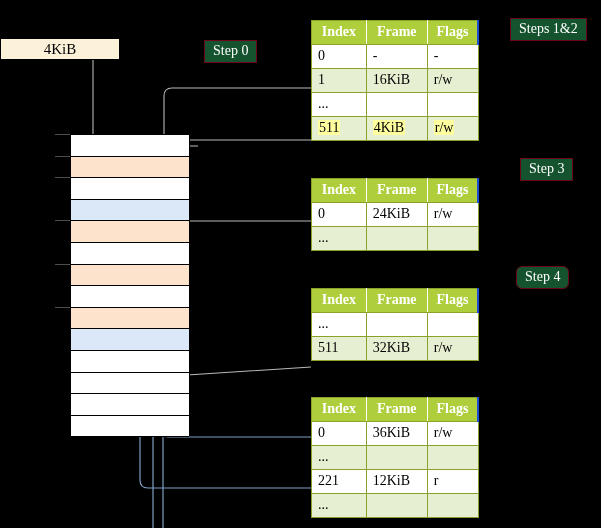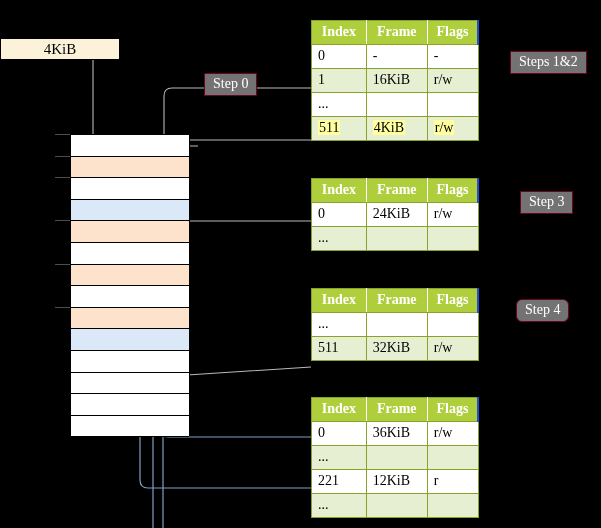--- a/index.html
+++ b/index.html
@@ -25,24 +25,24 @@
   .creambox{
     position:absolute;box-sizing:border-box;
     background:#fbf2d9;border:1px solid #000;
     display:flex;align-items:center;justify-content:center;
     font-size:15px;line-height:1;color:#000;
   }
 
   
   .badge{
     position:absolute;box-sizing:border-box;
-    background:#737373;border:1px solid #6d041d;
+    background:#14532d;border:1px solid #6d041d;
     color:#ffffff;font-size:14px;line-height:1;
     display:flex;align-items:center;justify-content:center;
-    padding:3px 8px 4px 8px;white-space:nowrap;margin-top:33px;
+    padding:3px 8px 4px 8px;white-space:nowrap;
   }
 
   
   .ptable{
     position:absolute;border-collapse:collapse;
     background:#ffffff;font-size:14px;
     border:1px solid #8aa22a;
   }
   .ptable th{
     background:#aecf3b;color:#ffffff;font-weight:bold;

